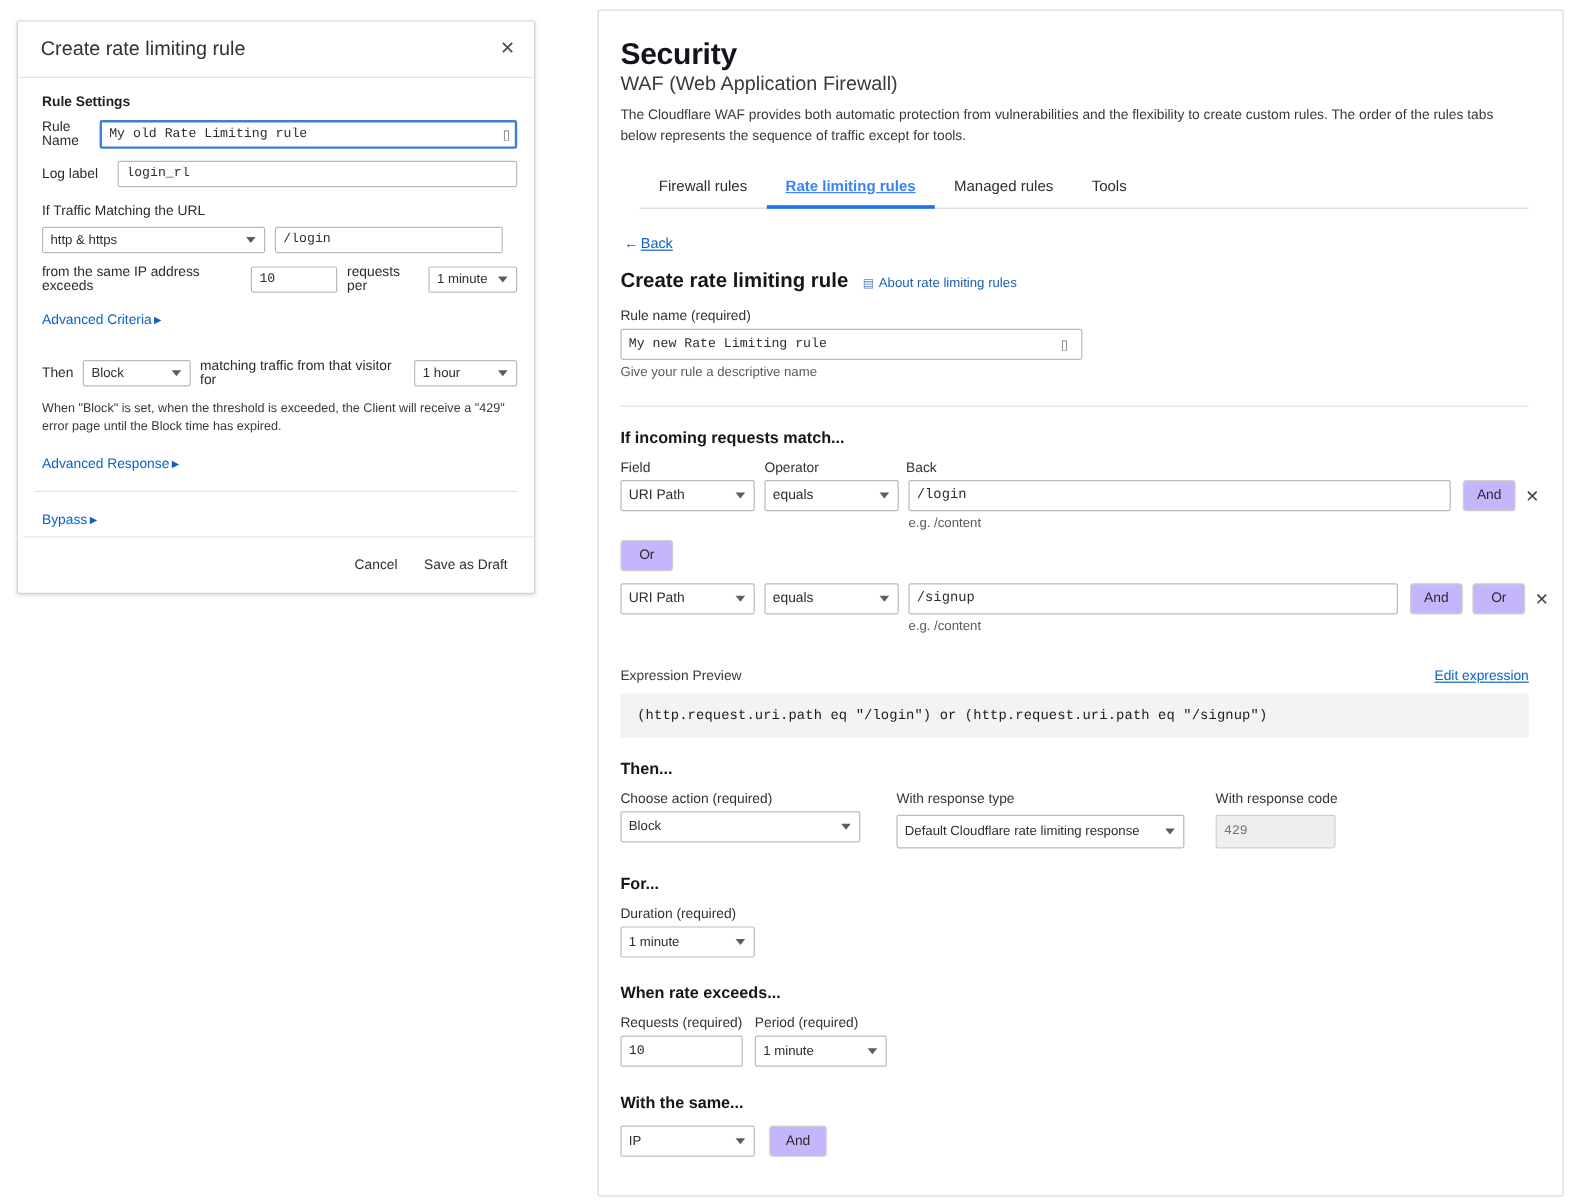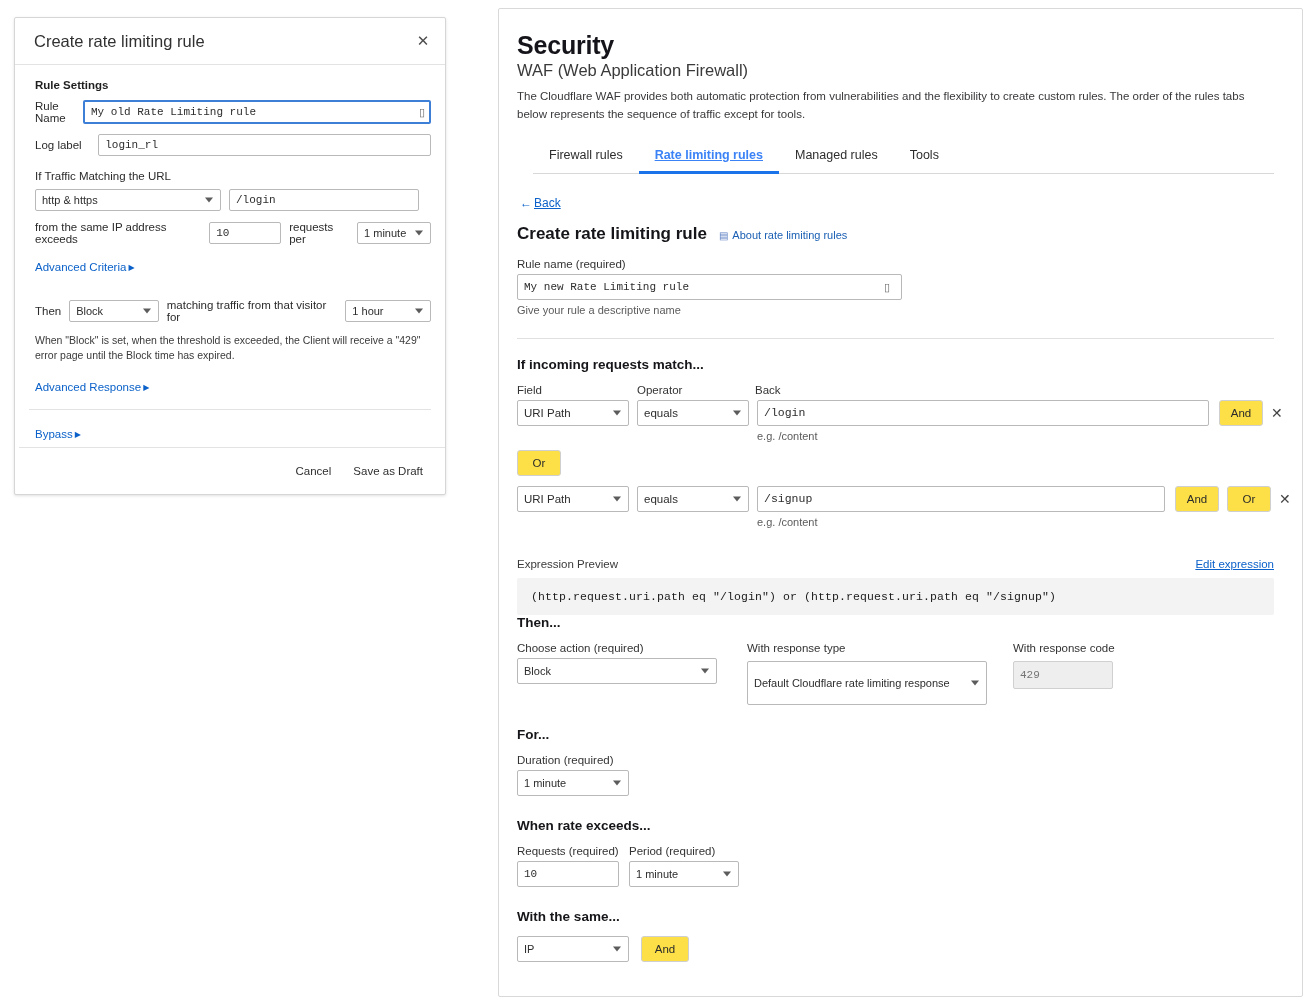--- a/index.html
+++ b/index.html
@@ -147,21 +147,21 @@
   .sec-h { font-size: 13.5px; font-weight: bold; color: #16161a; margin: 0 0 12px 0; }
 
   .cond-head { display: flex; font-size: 11.5px; color: #333; margin-bottom: 4px; }
   .cond-row { display: flex; align-items: flex-start; gap: 8px; margin-bottom: 2px; }
   .sel-lg { height: 26px; width: 112px; font-size: 11.5px; }
   .sel-md { height: 26px; width: 112px; font-size: 11.5px; }
   .val-inp { height: 26px; font-size: 11.5px; }
 
   .btn-gray {
     height: 26px; min-width: 44px;
-    background: #fde047; border: 1px solid #cfcfcf;
+    background: #c4b5fd; border: 1px solid #cfcfcf;
     border-radius: 3px; font-size: 11.5px; color: #2b2b2b;
     display: inline-flex; align-items: center; justify-content: center;
     cursor: pointer; padding: 0 12px;
   }
   .x-btn {
     width: 22px; height: 26px; display: flex; align-items: center; justify-content: center;
     font-size: 14px; color: #444; cursor: pointer;
   }
 
   .expr-head { display: flex; justify-content: space-between; align-items: baseline; margin-bottom: 8px; }
@@ -363,33 +363,33 @@
       </div>
 
       <div style="height:28px"></div>
 
       <div class="expr-head">
         <div class="expr-lbl">Expression Preview</div>
         <div class="edit-expr">Edit expression</div>
       </div>
       <div class="expr-box">(http.request.uri.path eq "/login") or (http.request.uri.path eq "/signup")</div>
 
-      <div class="sec-h" style="">Then...</div>
+      <div class="sec-h" style="margin-top:18px">Then...</div>
 
       <div class="then-grid">
         <div class="col" style="width:214px">
           <span class="flabel">Choose action (required)</span>
           <div class="sel" style="width:200px;height:26px">
             <span>Block</span>
             <span class="caret"></span>
           </div>
         </div>
         <div class="col" style="width:250px">
           <span class="flabel">With response type</span>
-          <div class="sel" style="width:240px;height:44px;margin-top:3px">
+          <div class="sel" style="width:240px;height:28px;margin-top:3px">
             <span>Default Cloudflare rate limiting response</span>
             <span class="caret"></span>
           </div>
         </div>
         <div class="col">
           <span class="flabel">With response code</span>
           <input class="inp disabled-inp" style="width: 100px; height: 28px; margin-top: 3px;" disabled="" placeholder="429">
         </div>
       </div>
 

